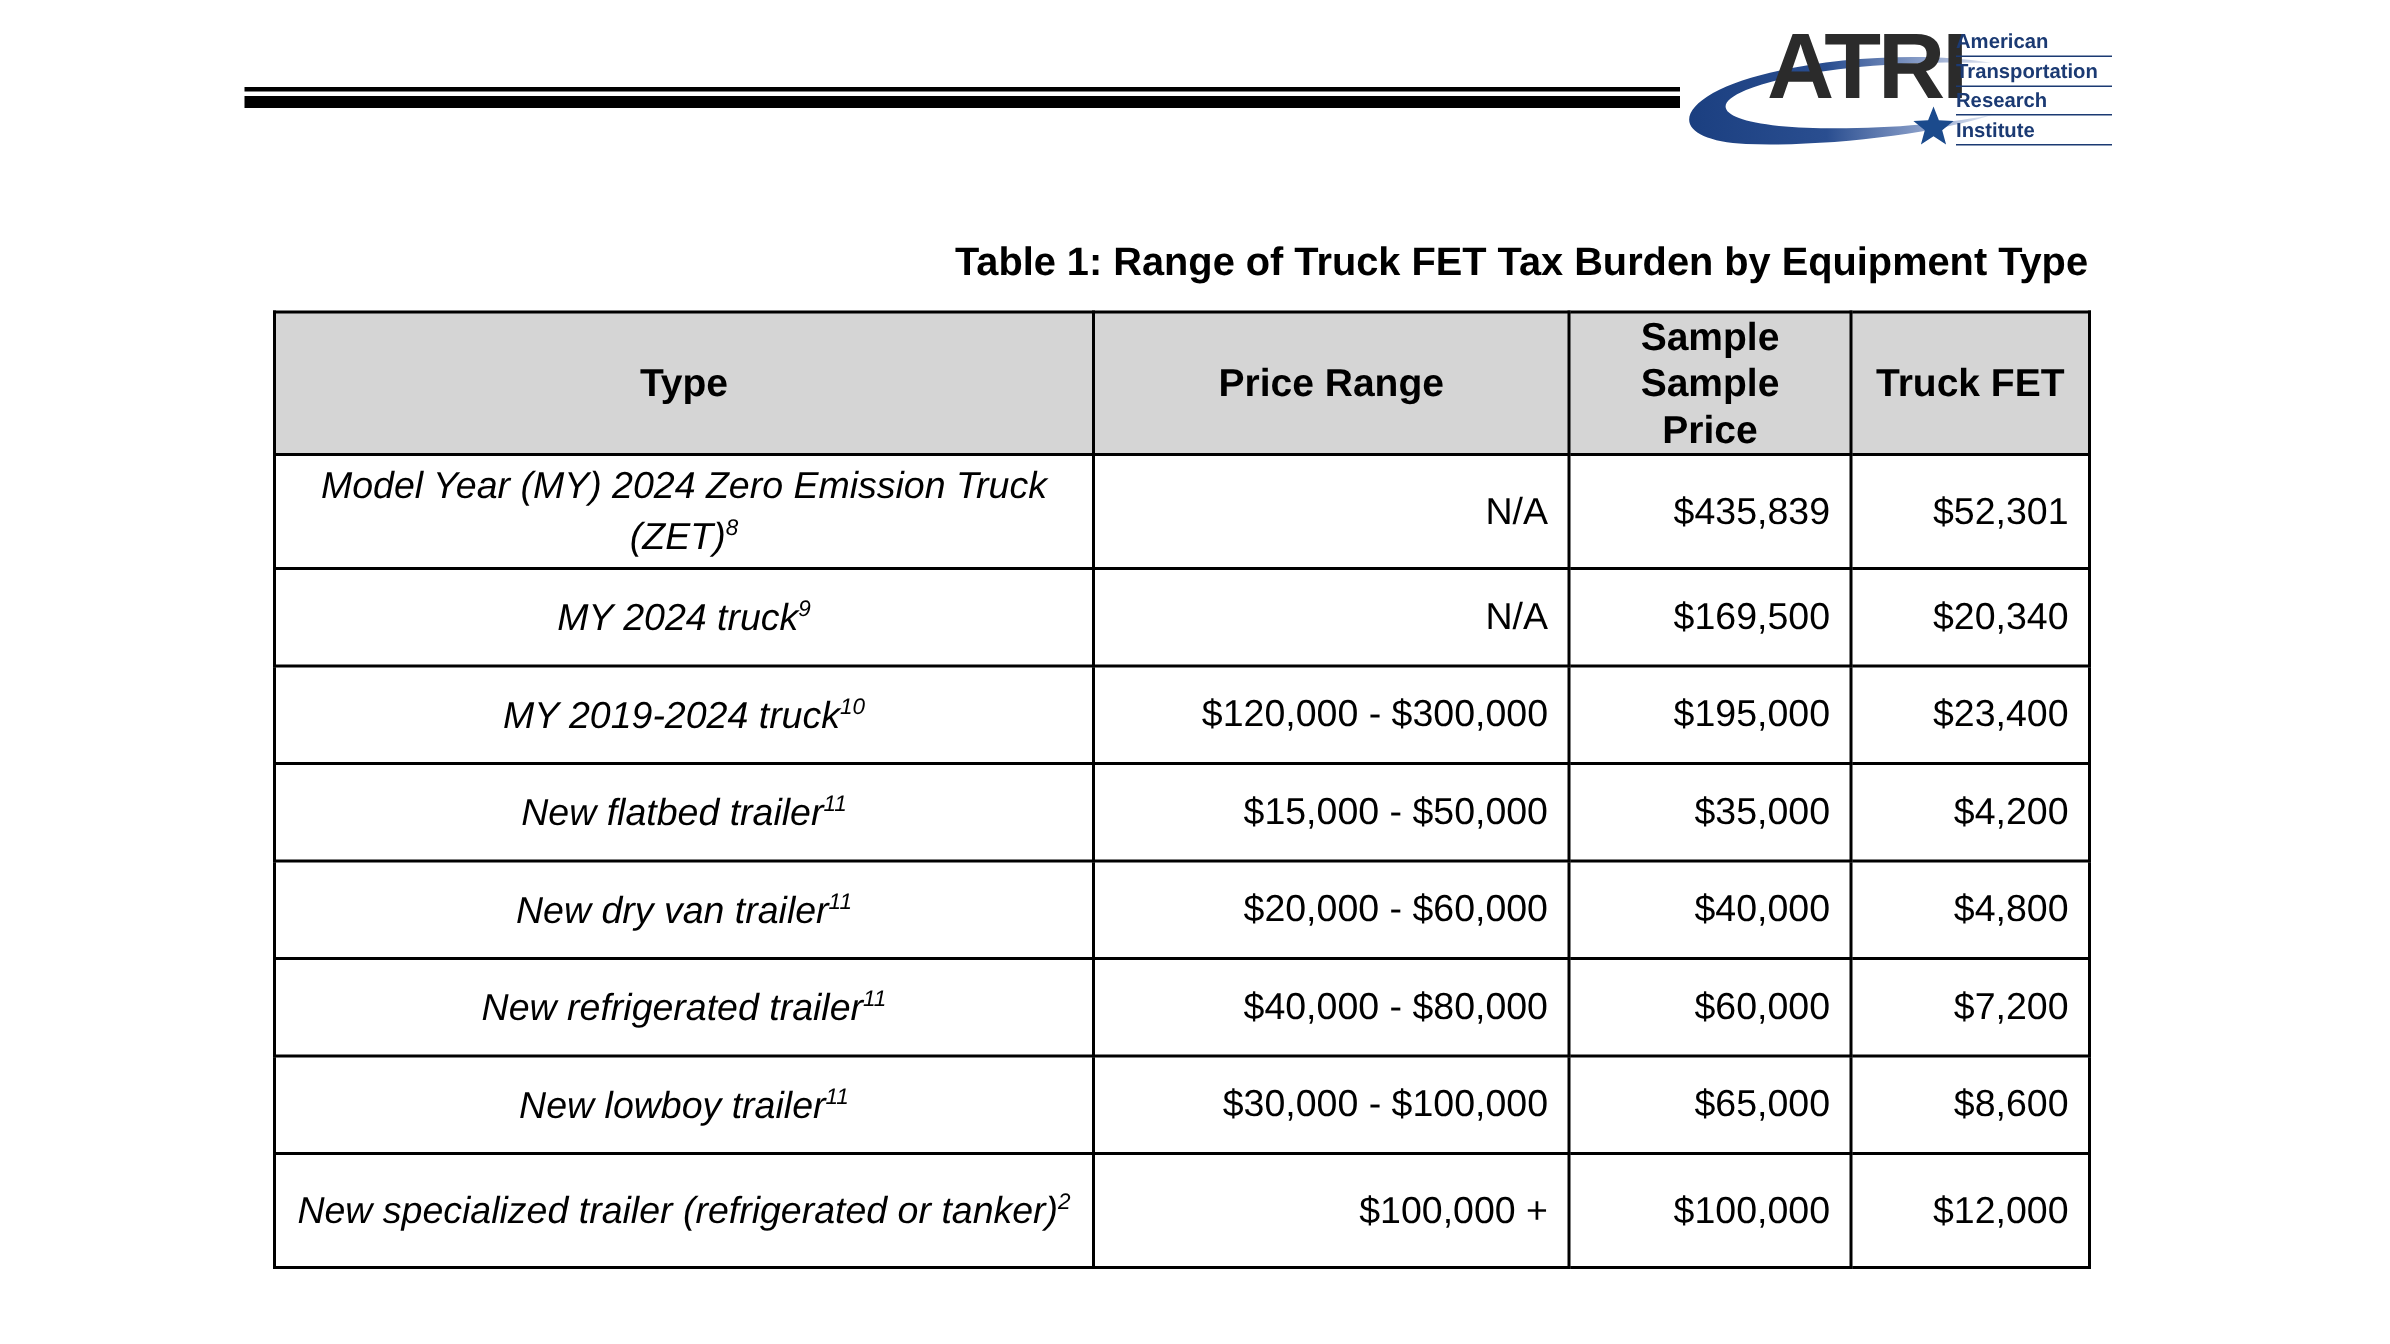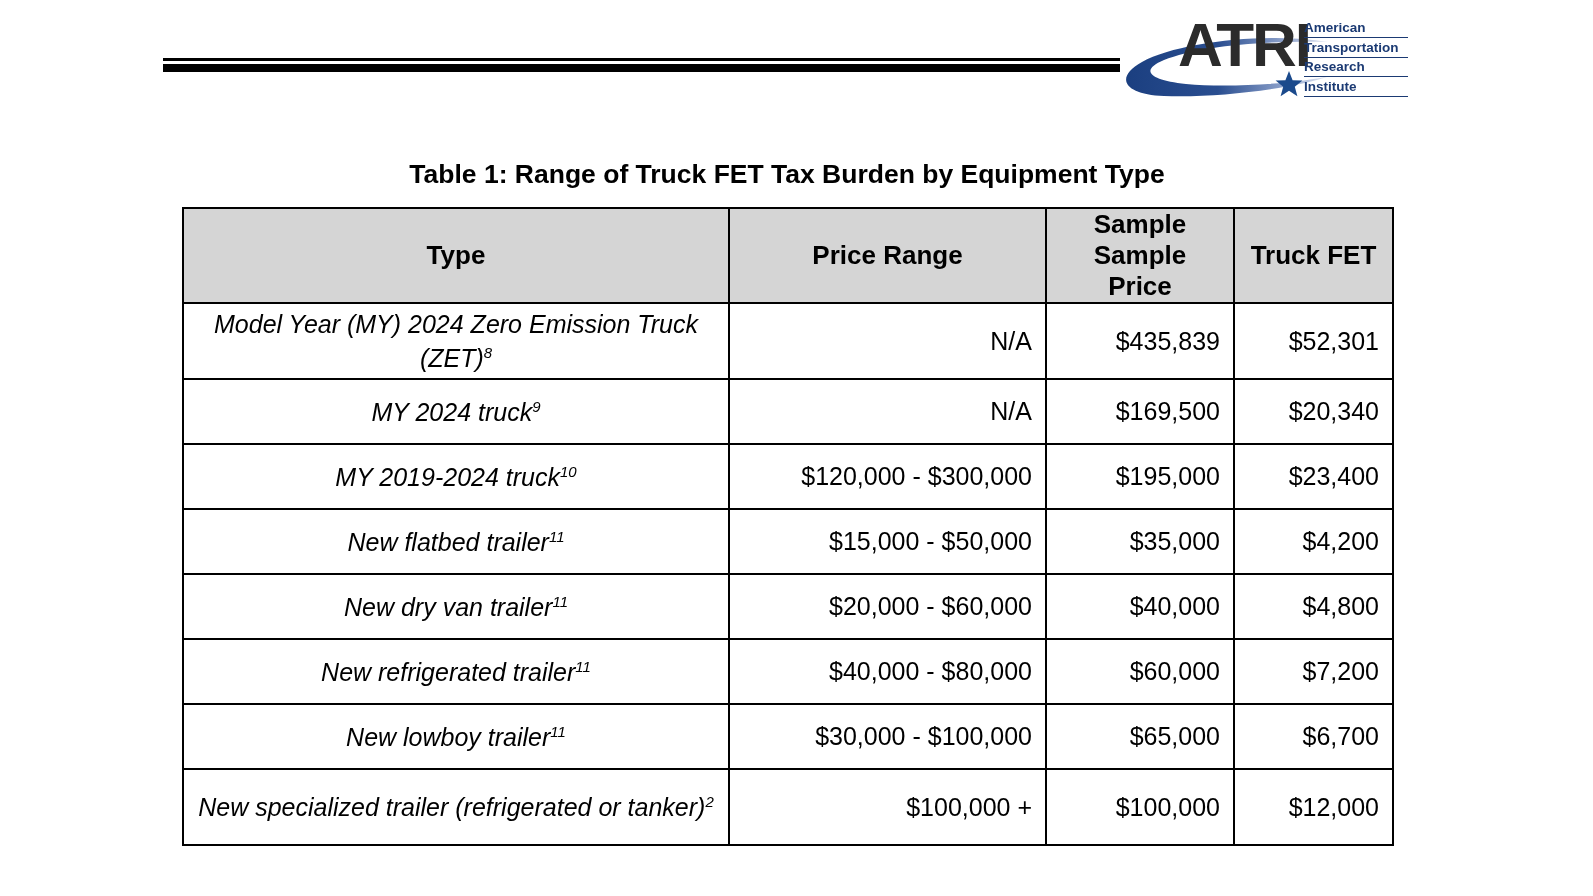--- a/index.html
+++ b/index.html
@@ -98,21 +98,21 @@
     overflow: hidden;
   }
   .logo-line:last-child { margin-bottom: 0; }
 
   
   #table-title {
     position: absolute;
     left: 182px;
     top: 158px;
     width: 1210px;
-    text-align: center;
+    text-align: right;
     font-family: "Liberation Sans", sans-serif;
     font-weight: bold;
     font-size: 26.5px;
     line-height: 32px;
     color: #000000;
   }
 
   
   #fet-table-wrap {
     position: absolute;
@@ -273,21 +273,21 @@
         <tr class="table-row row-std">
           <td class="cell-type"><span>New refrigerated trailer</span><sup>11</sup></td>
           <td class="cell-num">$40,000 - $80,000</td>
           <td class="cell-num">$60,000</td>
           <td class="cell-num">$7,200</td>
         </tr>
         <tr class="table-row row-std">
           <td class="cell-type"><span>New lowboy trailer</span><sup>11</sup></td>
           <td class="cell-num">$30,000 - $100,000</td>
           <td class="cell-num">$65,000</td>
-          <td class="cell-num">$6,700</td>
+          <td class="cell-num">$8,600</td>
         </tr>
         <tr class="table-row row-tall">
           <td class="cell-type"><span>New specialized trailer (refrigerated or tanker)</span><sup>2</sup></td>
           <td class="cell-num">$100,000 +</td>
           <td class="cell-num">$100,000</td>
           <td class="cell-num">$12,000</td>
         </tr>
       </tbody>
   </table>
 </div>

